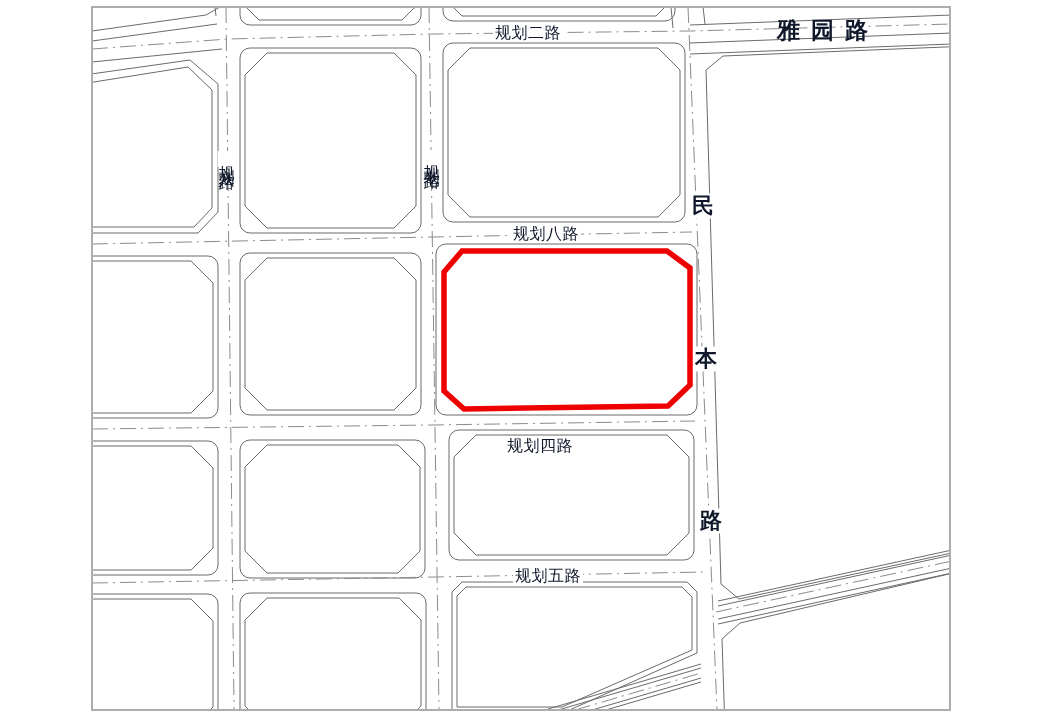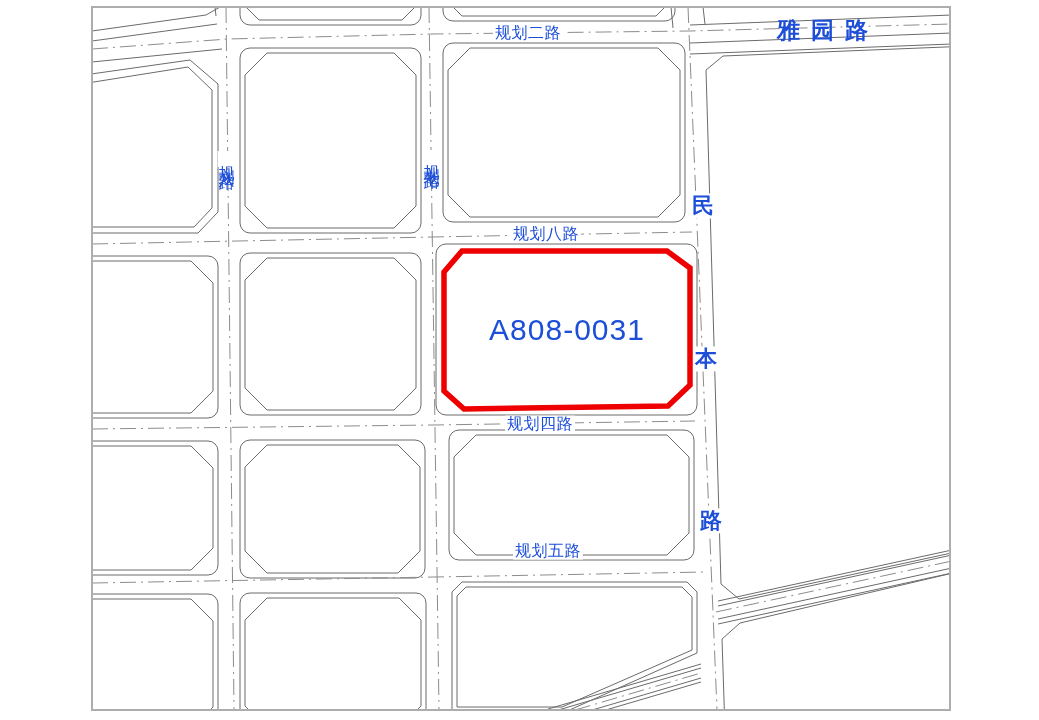--- a/index.html
+++ b/index.html
@@ -7,21 +7,21 @@
     position:relative;width:1039px;height:720px;background:#ffffff;overflow:hidden;
     font-family:"Liberation Sans","DejaVu Sans",sans-serif;color:#111111;
   }
   #map-svg{position:absolute;left:0;top:0;}
   .bo{fill:#ffffff;stroke:#6b6b6b;stroke-width:1;}
   .bi{fill:none;stroke:#6b6b6b;stroke-width:1;}
   .rd{fill:none;stroke:#6b6b6b;stroke-width:1;}
   .cl{fill:none;stroke:#8c8c8c;stroke-width:1;stroke-dasharray:16 5 2 5;}
   .lbl{
     position:absolute;transform:translate(-50%,-50%);
-    background:#ffffff;color:#1d4ed8;white-space:nowrap;
+    background:#ffffff;color:#0f172a;white-space:nowrap;
     line-height:1.05;text-align:center;z-index:5;
   }
   .road-lbl{font-size:16px;padding:0 2px;letter-spacing:0.5px;}
   .vert{writing-mode:vertical-rl;text-orientation:upright;letter-spacing:3px;padding:2px 0;}
   .big-road{font-size:23px;letter-spacing:11px;font-weight:bold;background:transparent;}
   .mb{font-size:22px;font-weight:bold;padding:1px 1px;}
   .parcel-id{font-size:30px;letter-spacing:1px;background:transparent;}
 </style>
 </head>
 <body>
@@ -111,20 +111,19 @@
     </g>
 
     <rect x="92" y="7" width="858" height="703" fill="none" stroke="#adadad" stroke-width="2"></rect>
   </svg>
 
   <div class="lbl road-lbl" style="left:528px;top:33px;">规划二路</div>
   <div class="lbl big-road" style="left:792px;top:30px;margin-left:36px;">雅园路</div>
   <div class="lbl road-lbl vert" style="left:226px;top:159px;">规划八路</div>
   <div class="lbl road-lbl vert" style="left:431px;top:158px;">规划七路</div>
   <div class="lbl road-lbl" style="left:546px;top:234px;">规划八路</div>
-  <div class="lbl parcel-id" style="left:567px;top:330px;">A808-0031</div>
   <div class="lbl mb" style="left:703px;top:206px;">民</div>
   <div class="lbl mb" style="left:706px;top:359px;">本</div>
   <div class="lbl mb" style="left:711px;top:521px;">路</div>
-  <div class="lbl road-lbl" style="left:540px;top:424px;">规划四路</div>
-  <div class="lbl road-lbl" style="left:548px;top:551px;">规划五路</div>
+  <div class="lbl road-lbl" style="left:540px;top:446px;">规划四路</div>
+  <div class="lbl road-lbl" style="left:548px;top:577px;font-family:Liberation Mono, monospace;">规划五路</div>
 
 </div>
 
 </body></html>

